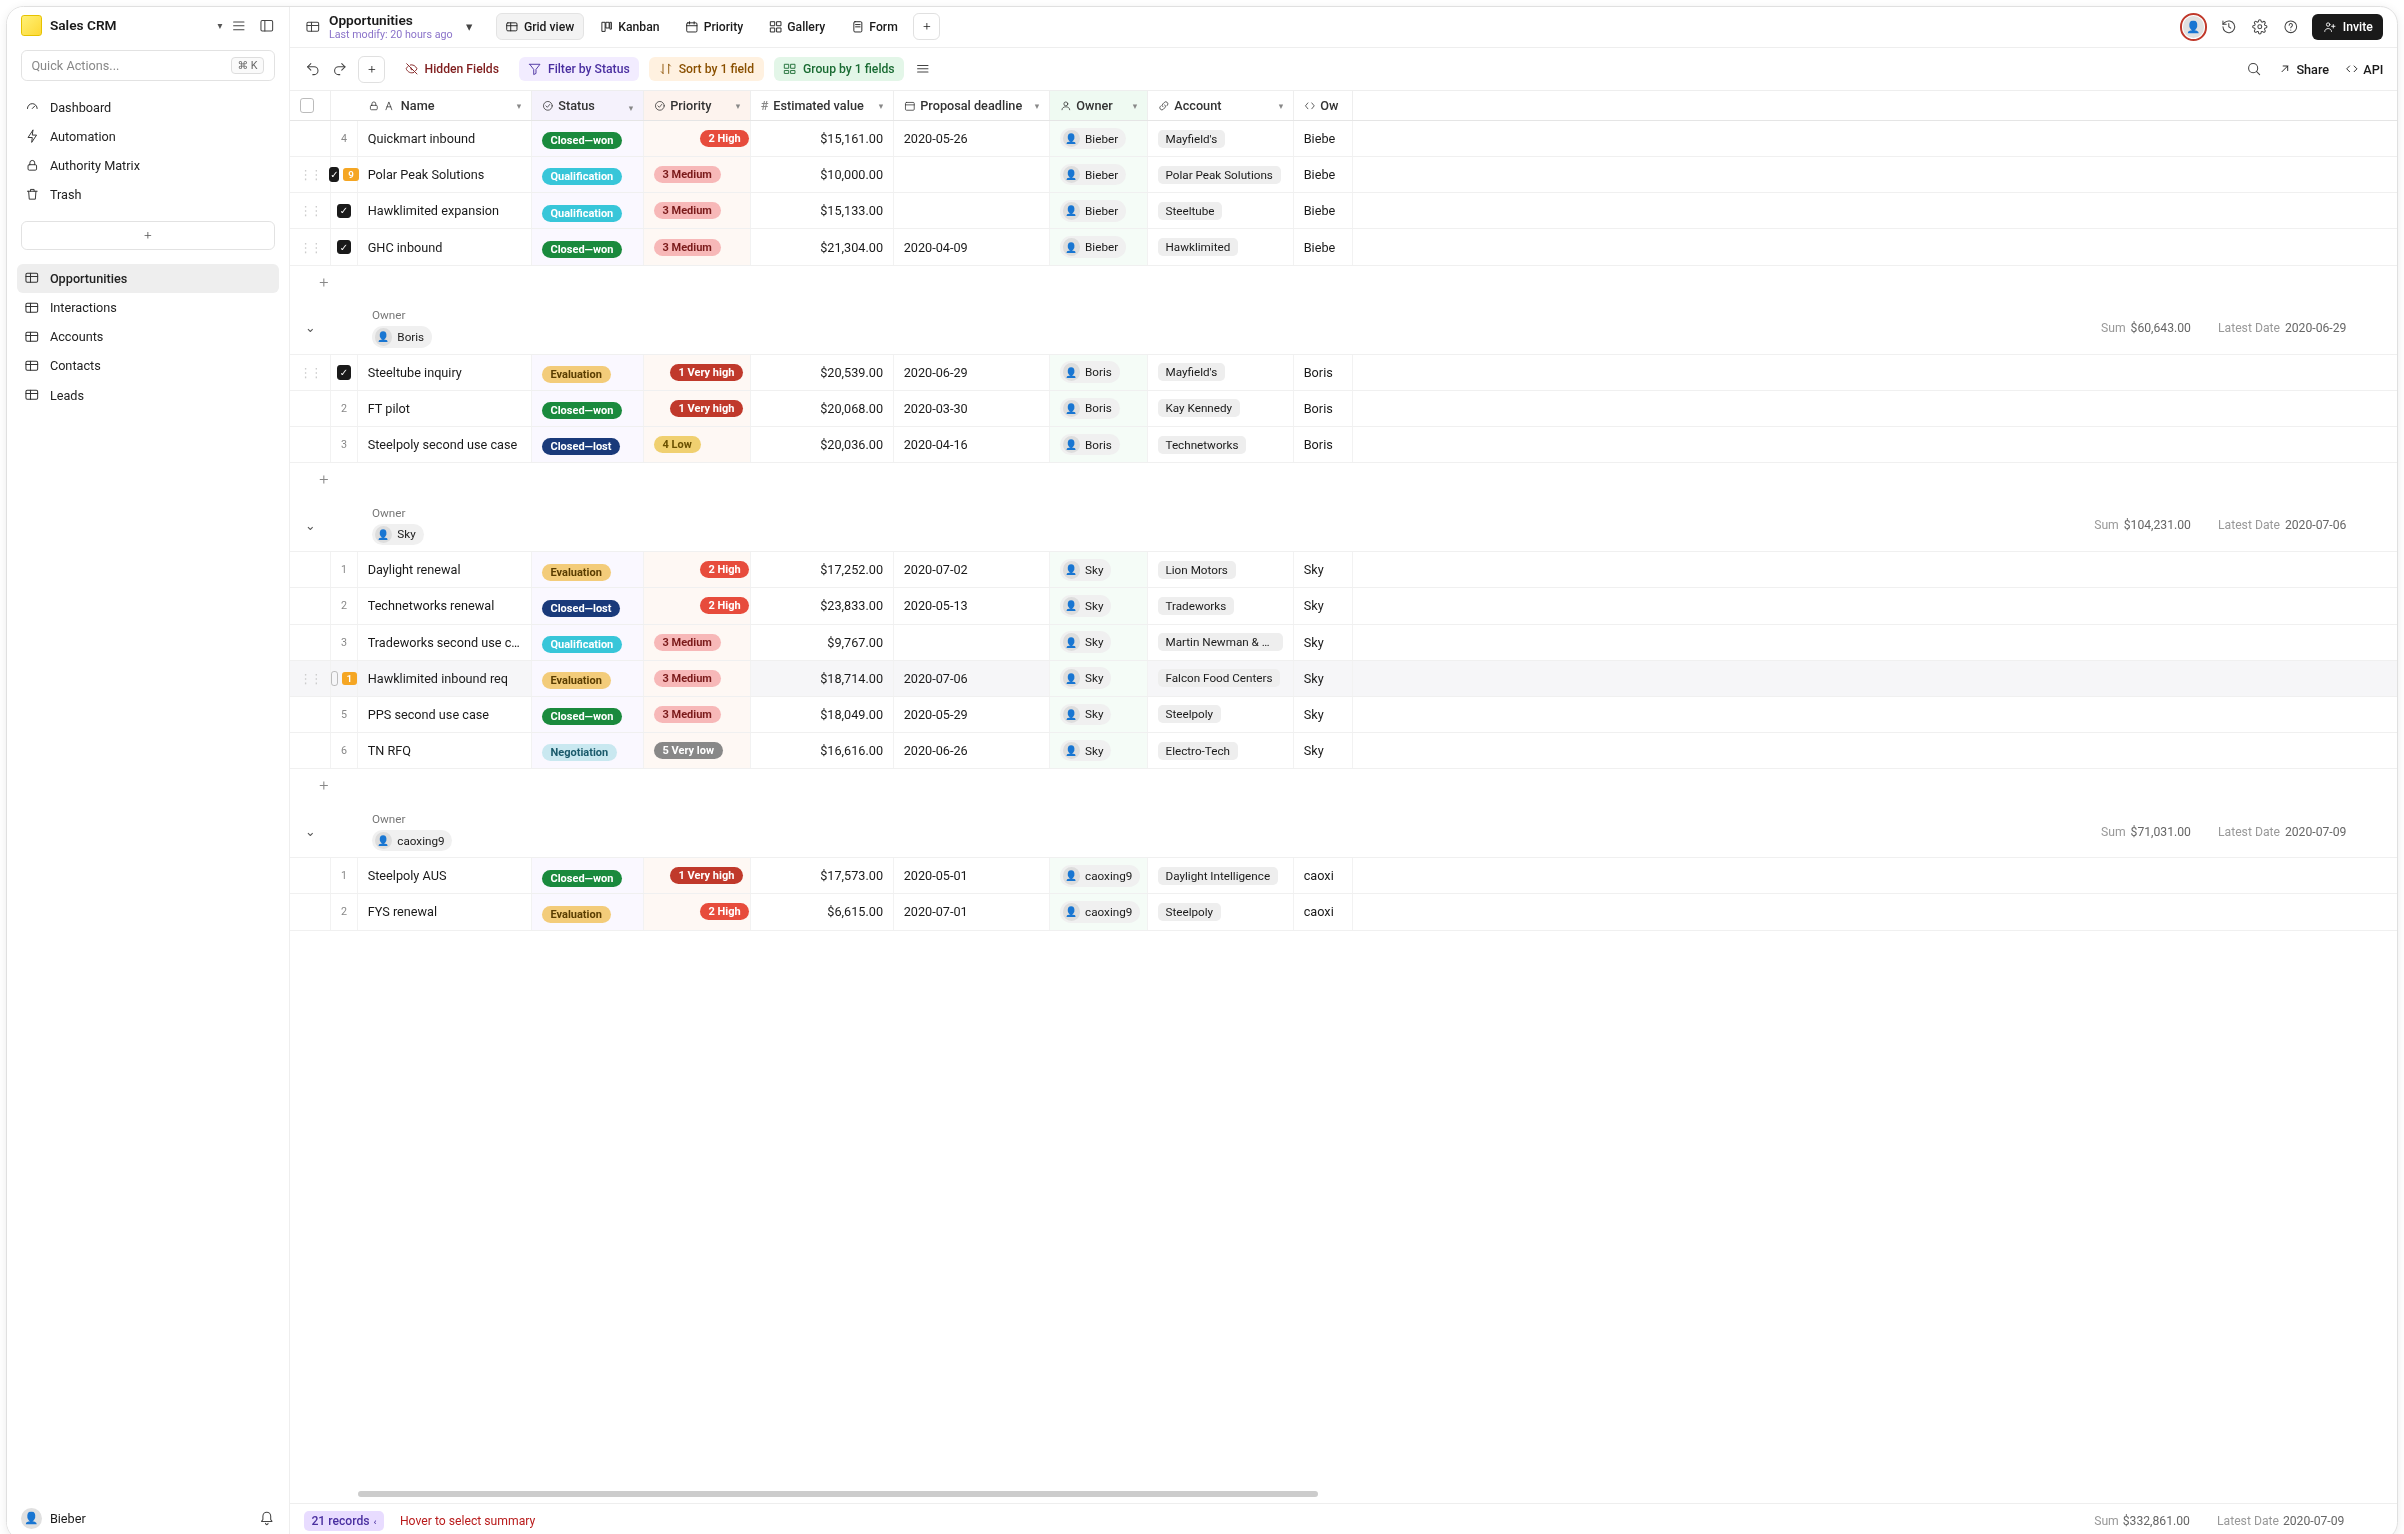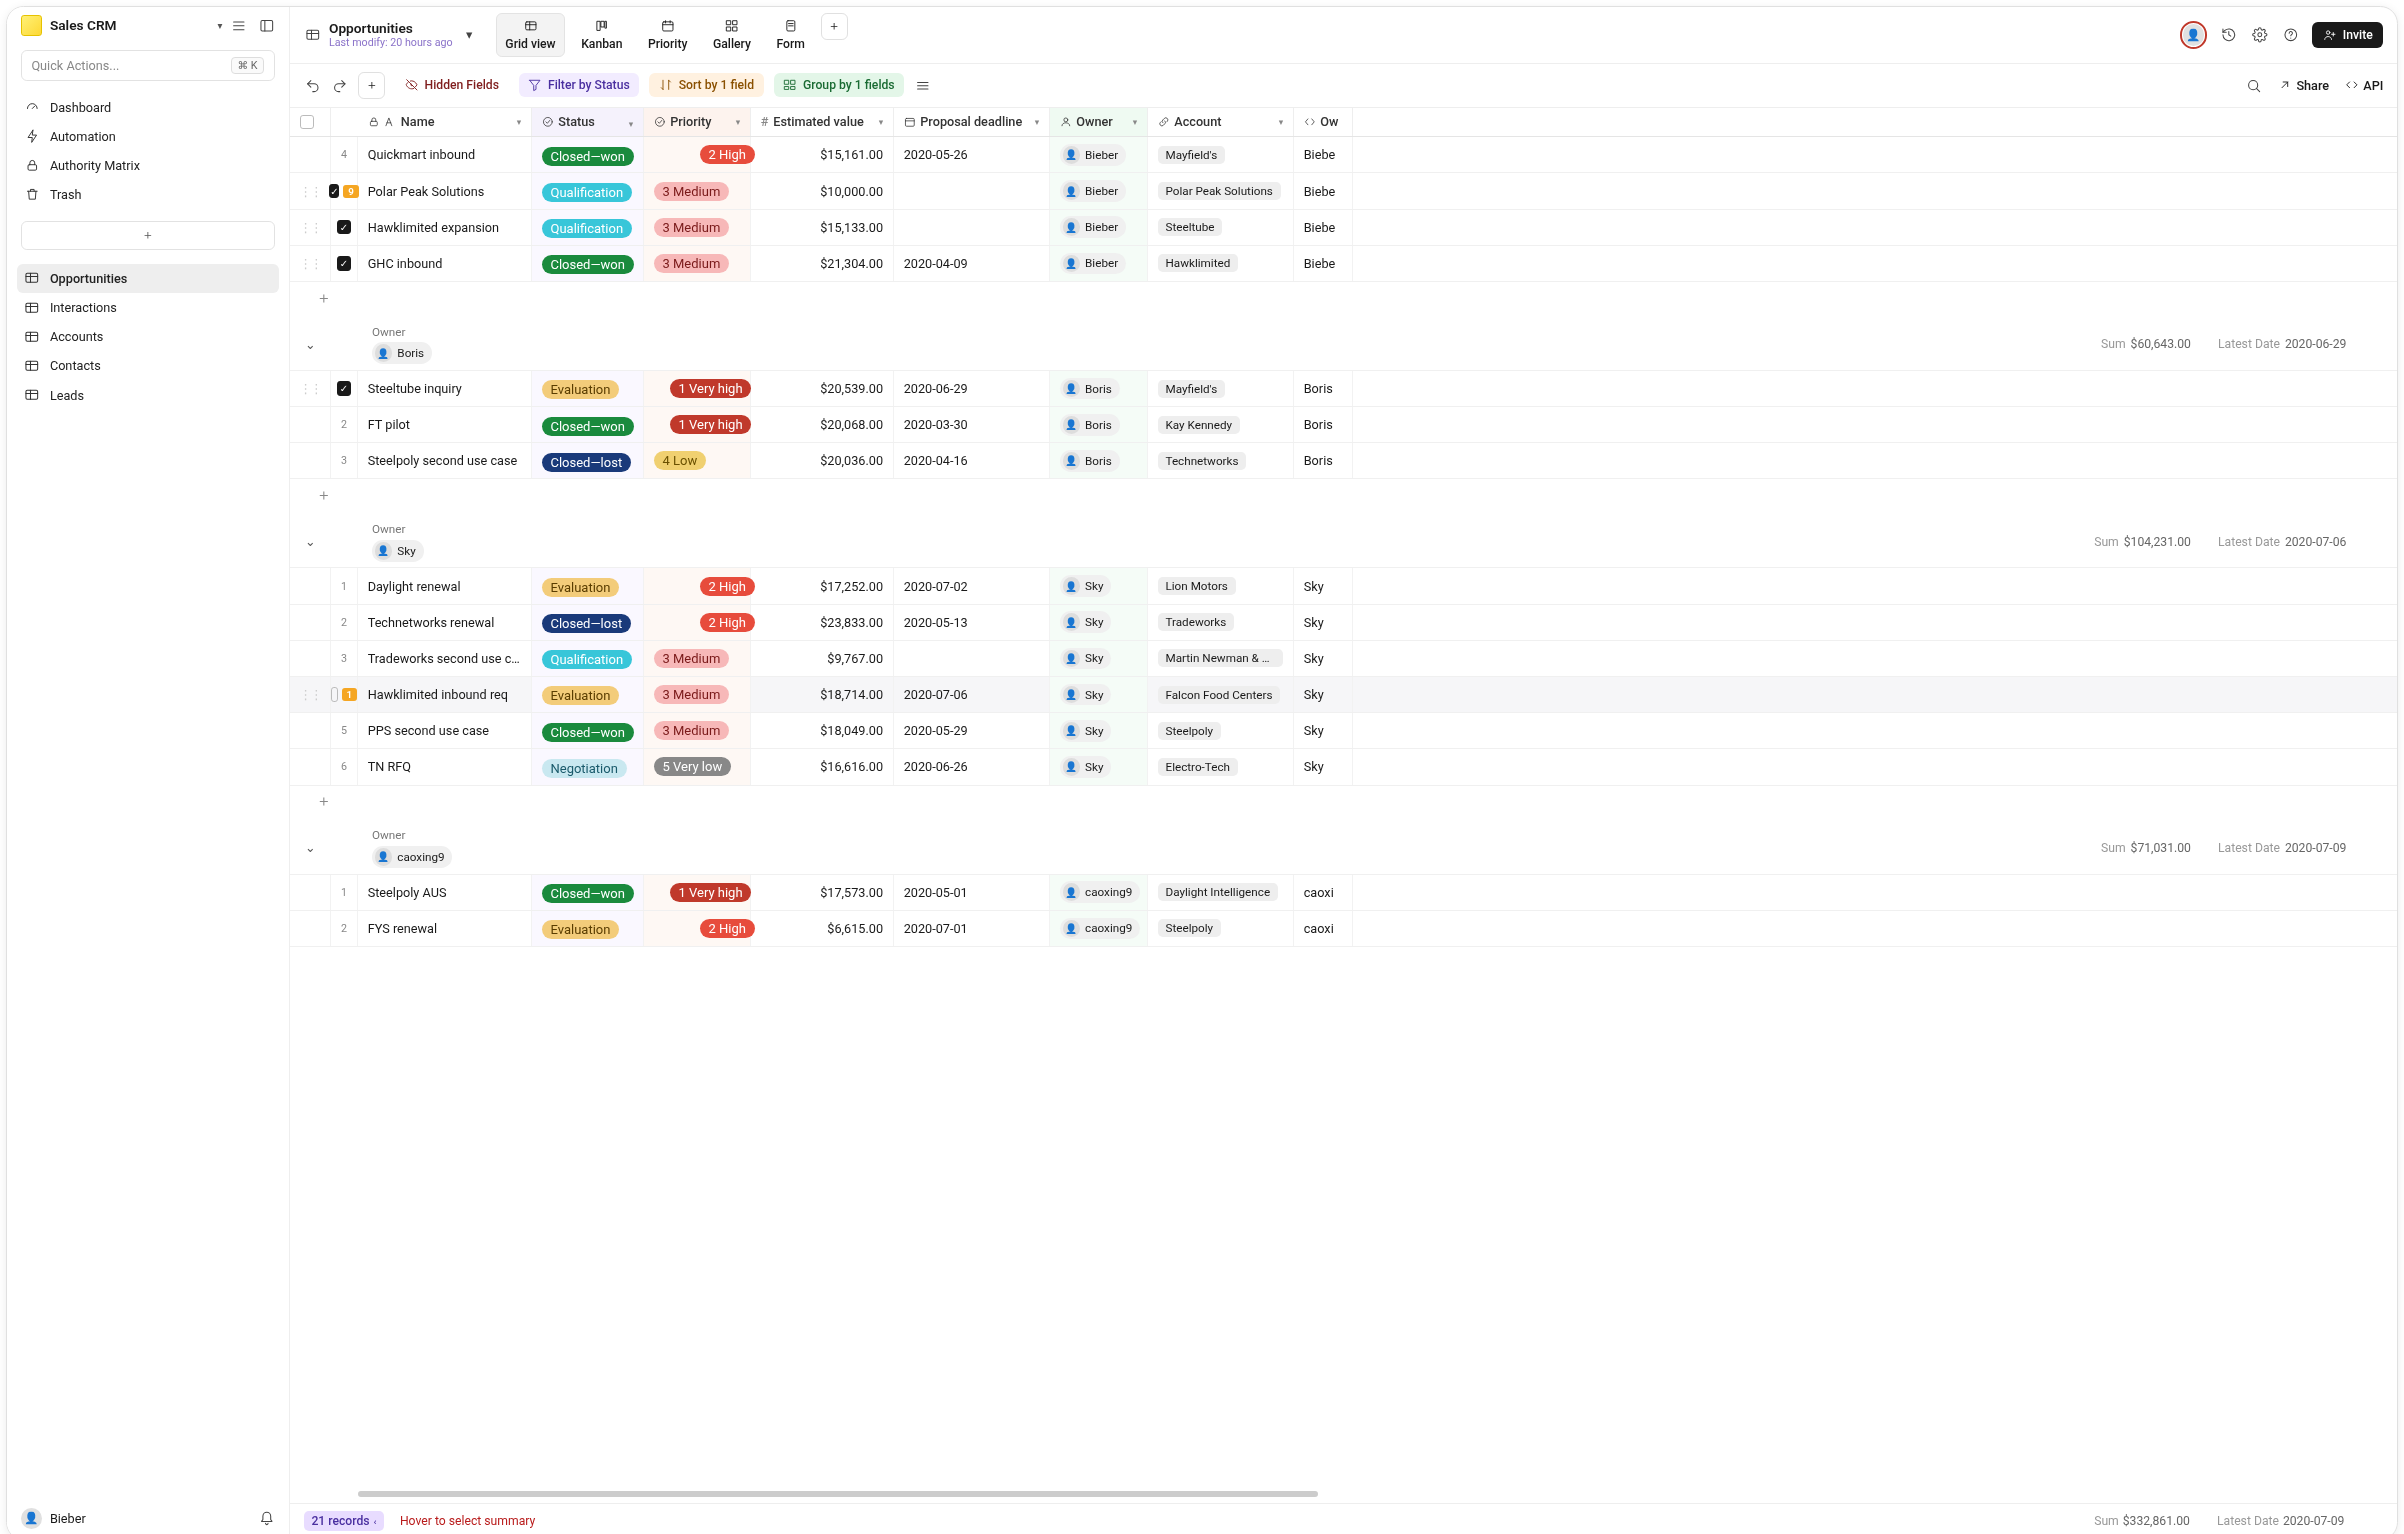--- a/index.html
+++ b/index.html
@@ -33,21 +33,21 @@
 .avatar { width: 21.5px; height: 21.5px; border-radius: 50%; background: #e0e0e0; display: flex; align-items: center; justify-content: center; font-size: 11.7px; }
 
 
 .main { flex: 1; display: flex; flex-direction: column; overflow: hidden; }
 .main-top { display: flex; align-items: center; padding: 5.9px 13.7px; gap: 9.8px; border-bottom: 1px solid #eee; }
 .mt-left { display: flex; align-items: center; gap: 7.8px; }
 .mt-title-block { display: flex; flex-direction: column; line-height: 1.15; }
 .mt-title { font-weight: 600; font-size: 13.7px; }
 .mt-sub { font-size: 10.7px; color: #8a72c9; }
 .view-btns { display: flex; gap: 5.9px; margin-left: 7.8px; }
-.vbtn { display: flex; align-items: center; gap: 4.9px; padding: 4.9px 8.8px; border-radius: 5.9px; cursor: pointer; font-size: 12.2px; font-weight: 500; border: 1px solid transparent; flex-direction: column; }
+.vbtn { display: flex; align-items: center; gap: 4.9px; padding: 4.9px 8.8px; border-radius: 5.9px; cursor: pointer; font-size: 12.2px; font-weight: 500; border: 1px solid transparent; }
 .vbtn.active { background: #f3f3f3; border-color: #e3e3e3; }
 .vbtn .vi { width: 13.7px; height: 13.7px; }
 .plus-square { width: 27px; height: 27px; border: 1px solid #e0e0e0; border-radius: 5.9px; display: flex; align-items: center; justify-content: center; cursor: pointer; }
 .mt-right { margin-left: auto; display: flex; align-items: center; gap: 11.7px; }
 .mt-right .icon-btn { width: 19.5px; height: 19.5px; }
 .avatar-ring { border: 2px solid #c0392b; border-radius: 50%; padding: 1px; }
 .invite-btn { background: #1a1a1a; color: #fff; padding: 5.9px 10.7px; border-radius: 5.9px; display: flex; align-items: center; gap: 5.9px; font-size: 12.2px; font-weight: 500; cursor: pointer; }
 
 .toolbar { display: flex; align-items: center; padding: 7.8px 13.7px; gap: 9.8px; border-bottom: 1px solid #eee; }
 .tb-left { display: flex; gap: 9.8px; }
@@ -85,21 +85,21 @@
 
 .data-row { display: flex; border-bottom: 1px solid #f0f0f0; min-height: 32px; }
 .data-row .cell { border-right: 1px solid #f2f2f2; }
 .data-row .c-handle { color: #ccc; }
 .drag-dots { letter-spacing: -2px; }
 .checkbox { width: 14.6px; height: 14.6px; border: 1.5px solid #bbb; border-radius: 2.9px; display: flex; align-items: center; justify-content: center; cursor: pointer; }
 .checkbox.checked { background: #1a1a1a; border-color: #1a1a1a; color: #fff; }
 .checkbox.checked::after { content: "✓"; font-size: 9.8px; }
 .sel-badge { background: #f5a623; color: #fff; font-size: 9.8px; font-weight: 600; padding: 1px 4.9px; border-radius: 2.9px; margin-left: 3.9px; }
 
-.pill { padding: 2px 8.8px; border-radius: 10.7px; font-size: 13px; font-weight: 400; white-space: nowrap; }
+.pill { padding: 2px 8.8px; border-radius: 10.7px; font-size: 11px; font-weight: 700; white-space: nowrap; }
 .p-closed-won { background: #1a8a3d; color: #fff; }
 .p-closed-lost { background: #1a3a7a; color: #fff; }
 .p-qualification { background: #38c6d9; color: #fff; }
 .p-evaluation { background: #f3cc7a; color: #5a3d00; }
 .p-negotiation { background: #c9e8f0; color: #1a5a6b; }
 .p-high { background: #e74c3c; color: #fff; margin-left: 46px; }
 .p-vhigh { background: #c0392b; color: #fff; margin-left: 16px; }
 .p-medium { background: #f7b8b8; color: #7a1a1a; }
 .p-low { background: #f0d070; color: #6a5000; }
 .p-vlow { background: #888; color: #fff; }

